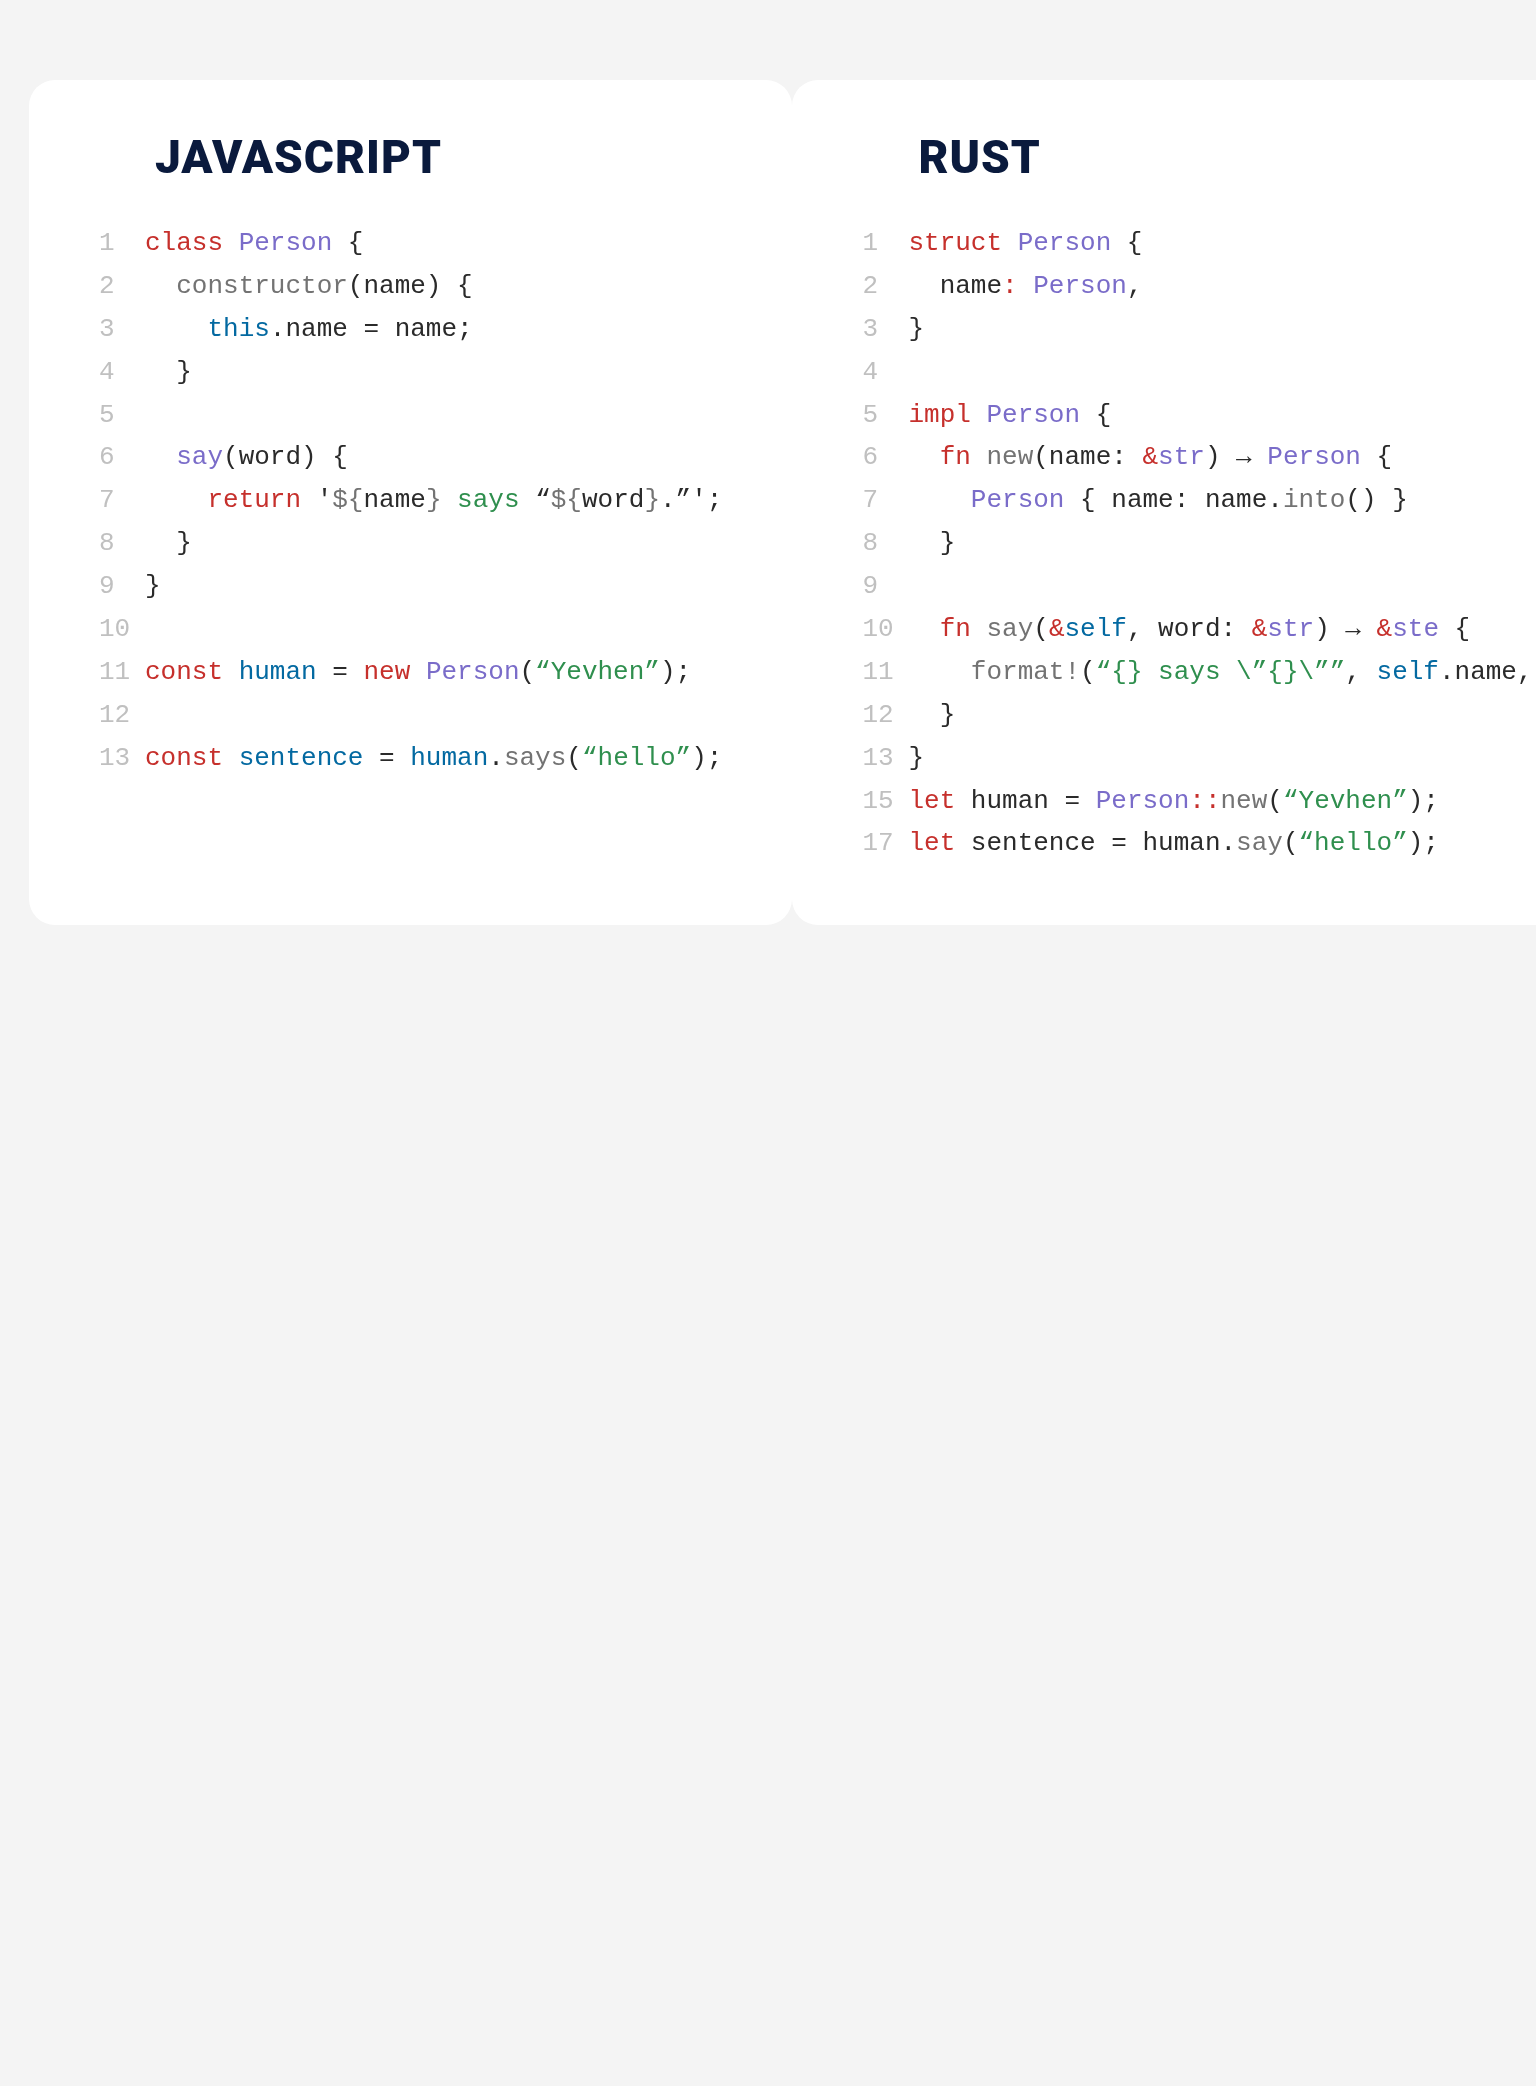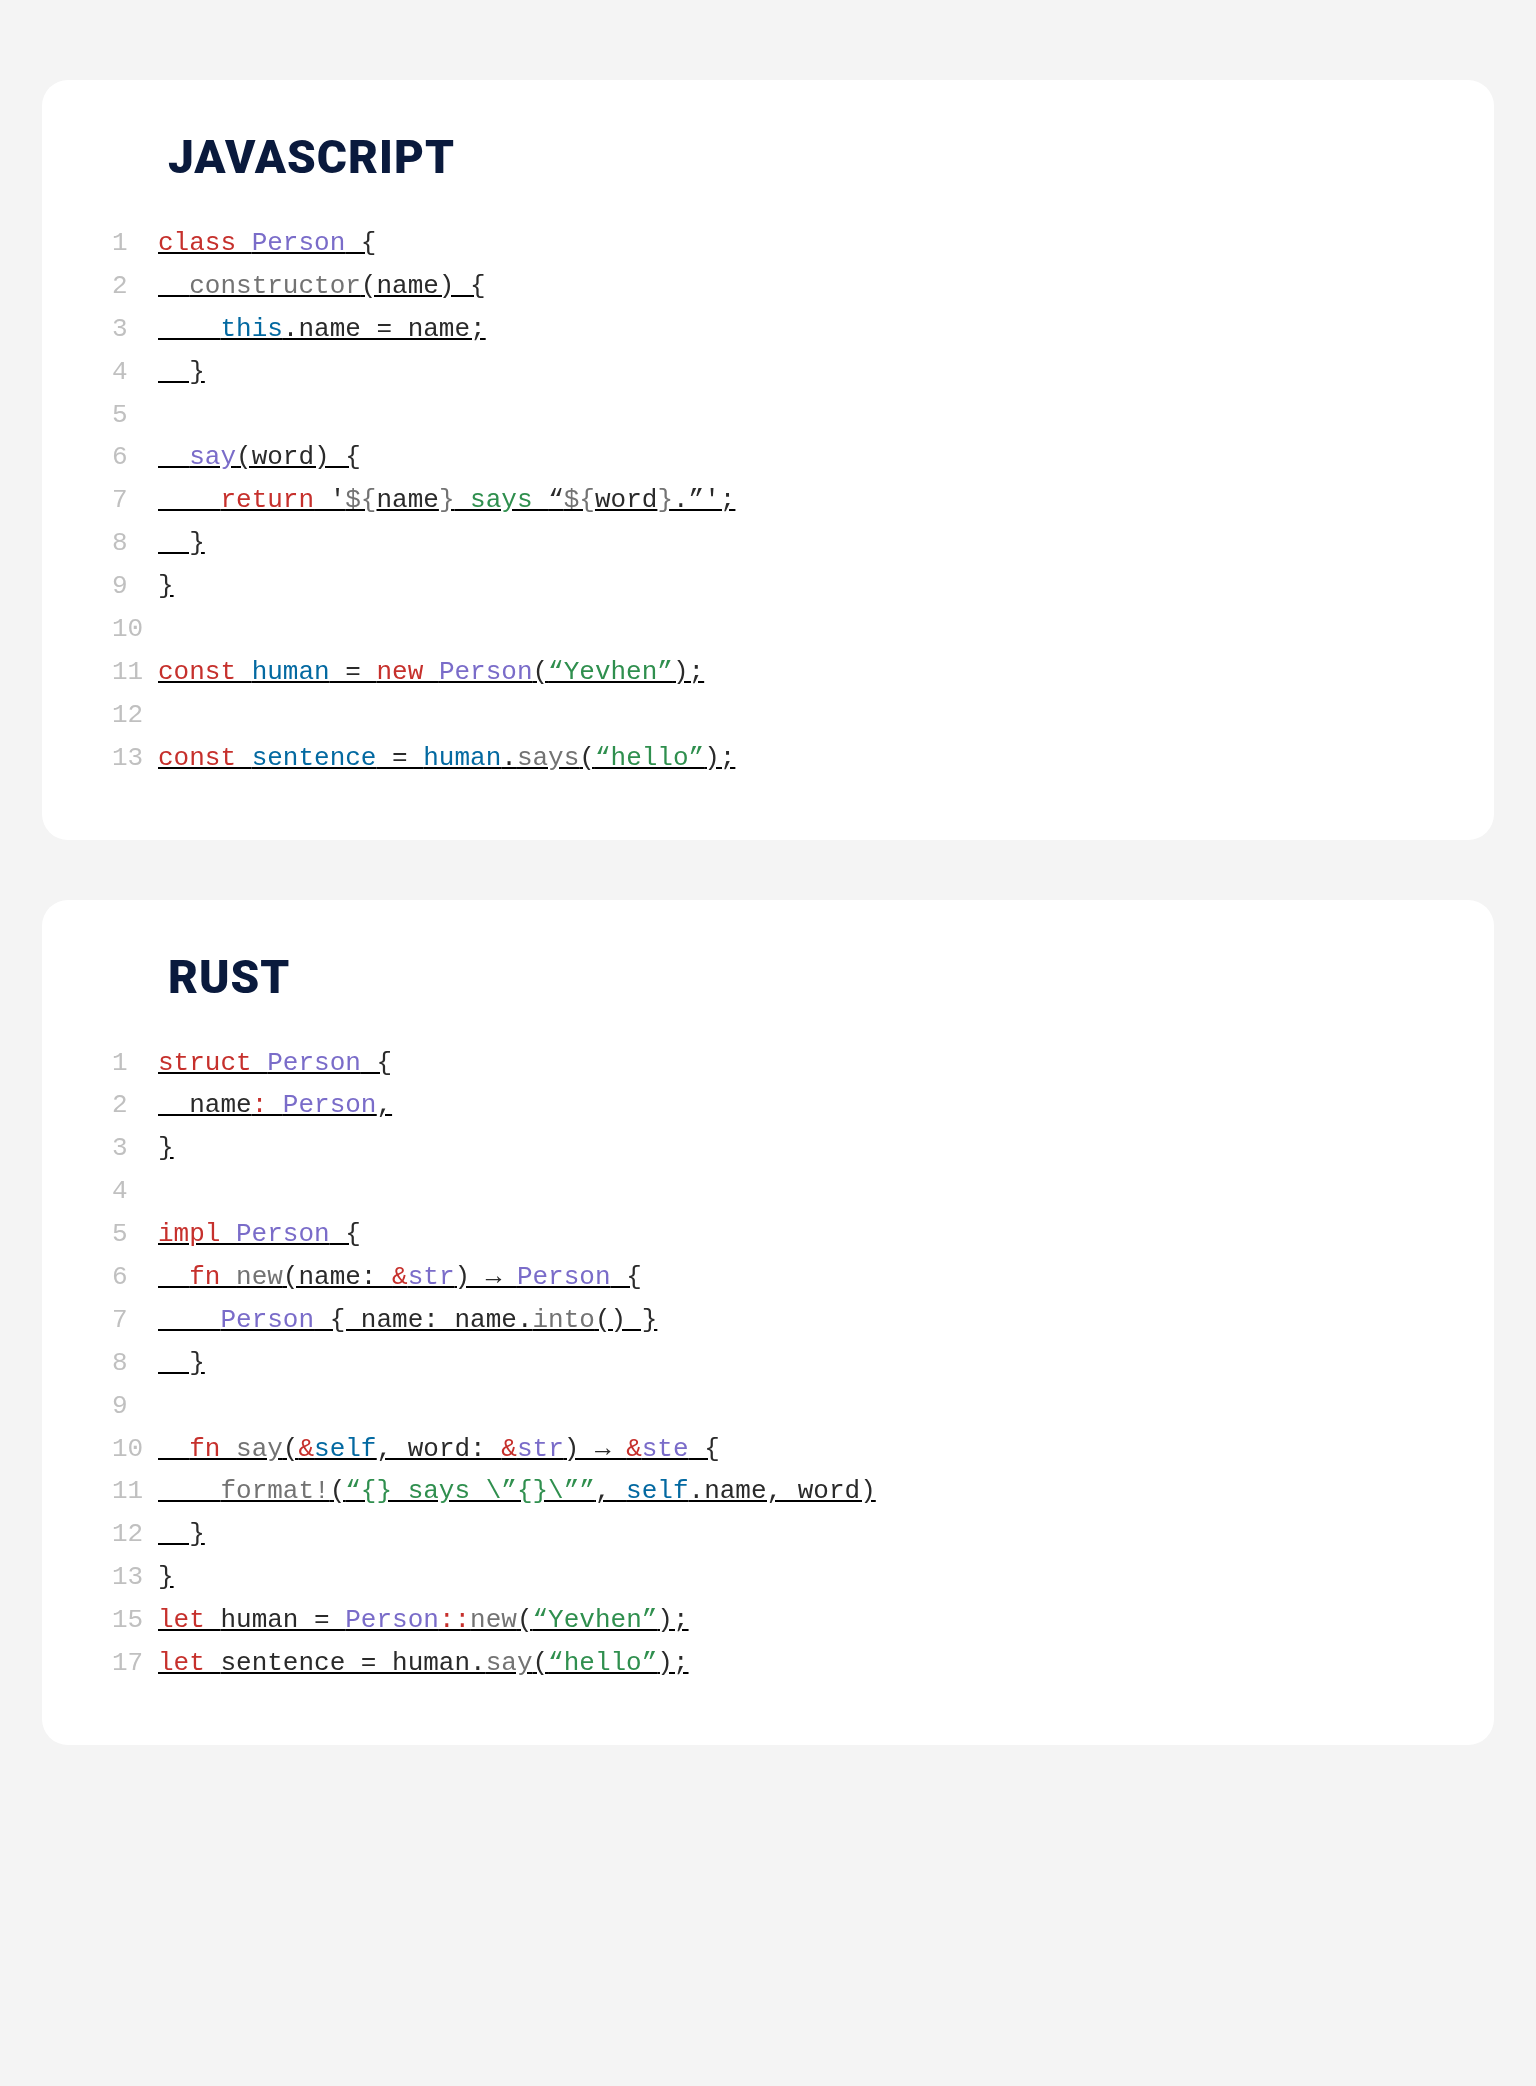--- a/index.html
+++ b/index.html
@@ -4,24 +4,23 @@
 <style>
   * { box-sizing: border-box; }
   html, body {
     margin: 0;
     padding: 0;
     width: 1536px;
     background: #f4f4f4;
     font-family: ui-monospace, SFMono-Regular, "SF Mono", Menlo, Consolas, "Liberation Mono", monospace;
   }
   .page {
-    padding: 80px 42px;
+    padding: 80px 29px;
     display: flex;
-    flex-direction: column;
-    gap: 60px;
+    flex-direction: row;
   }
   .card {
     background: #ffffff;
     border-radius: 26px;
     padding: 50px 70px 60px 70px;
   }
   .card-title {
     font-family: -apple-system, BlinkMacSystemFont, "Segoe UI", Roboto, Helvetica, Arial, sans-serif;
     font-weight: 900;
     font-size: 46px;
@@ -38,21 +37,21 @@
     display: flex;
     white-space: pre;
   }
   .ln {
     width: 46px;
     text-align: left;
     color: #c0c0c0;
     user-select: none;
     flex-shrink: 0;
   }
-  .content { flex: 1; text-decoration: underline; }
+  .content { flex: 1; }
   .kw  { color: #c6302c; }   
   .cls { color: #7a6cc9; }   
   .id  { color: #0369a1; margin-top: 23px; }   
   .fn  { color: #7a6cc9; }   
   .mth { color: #737373; }   
   .str { color: #2f8f4e; }   
   .txt { color: #2a2a2a; }
 </style>
 </head>
 <body>

